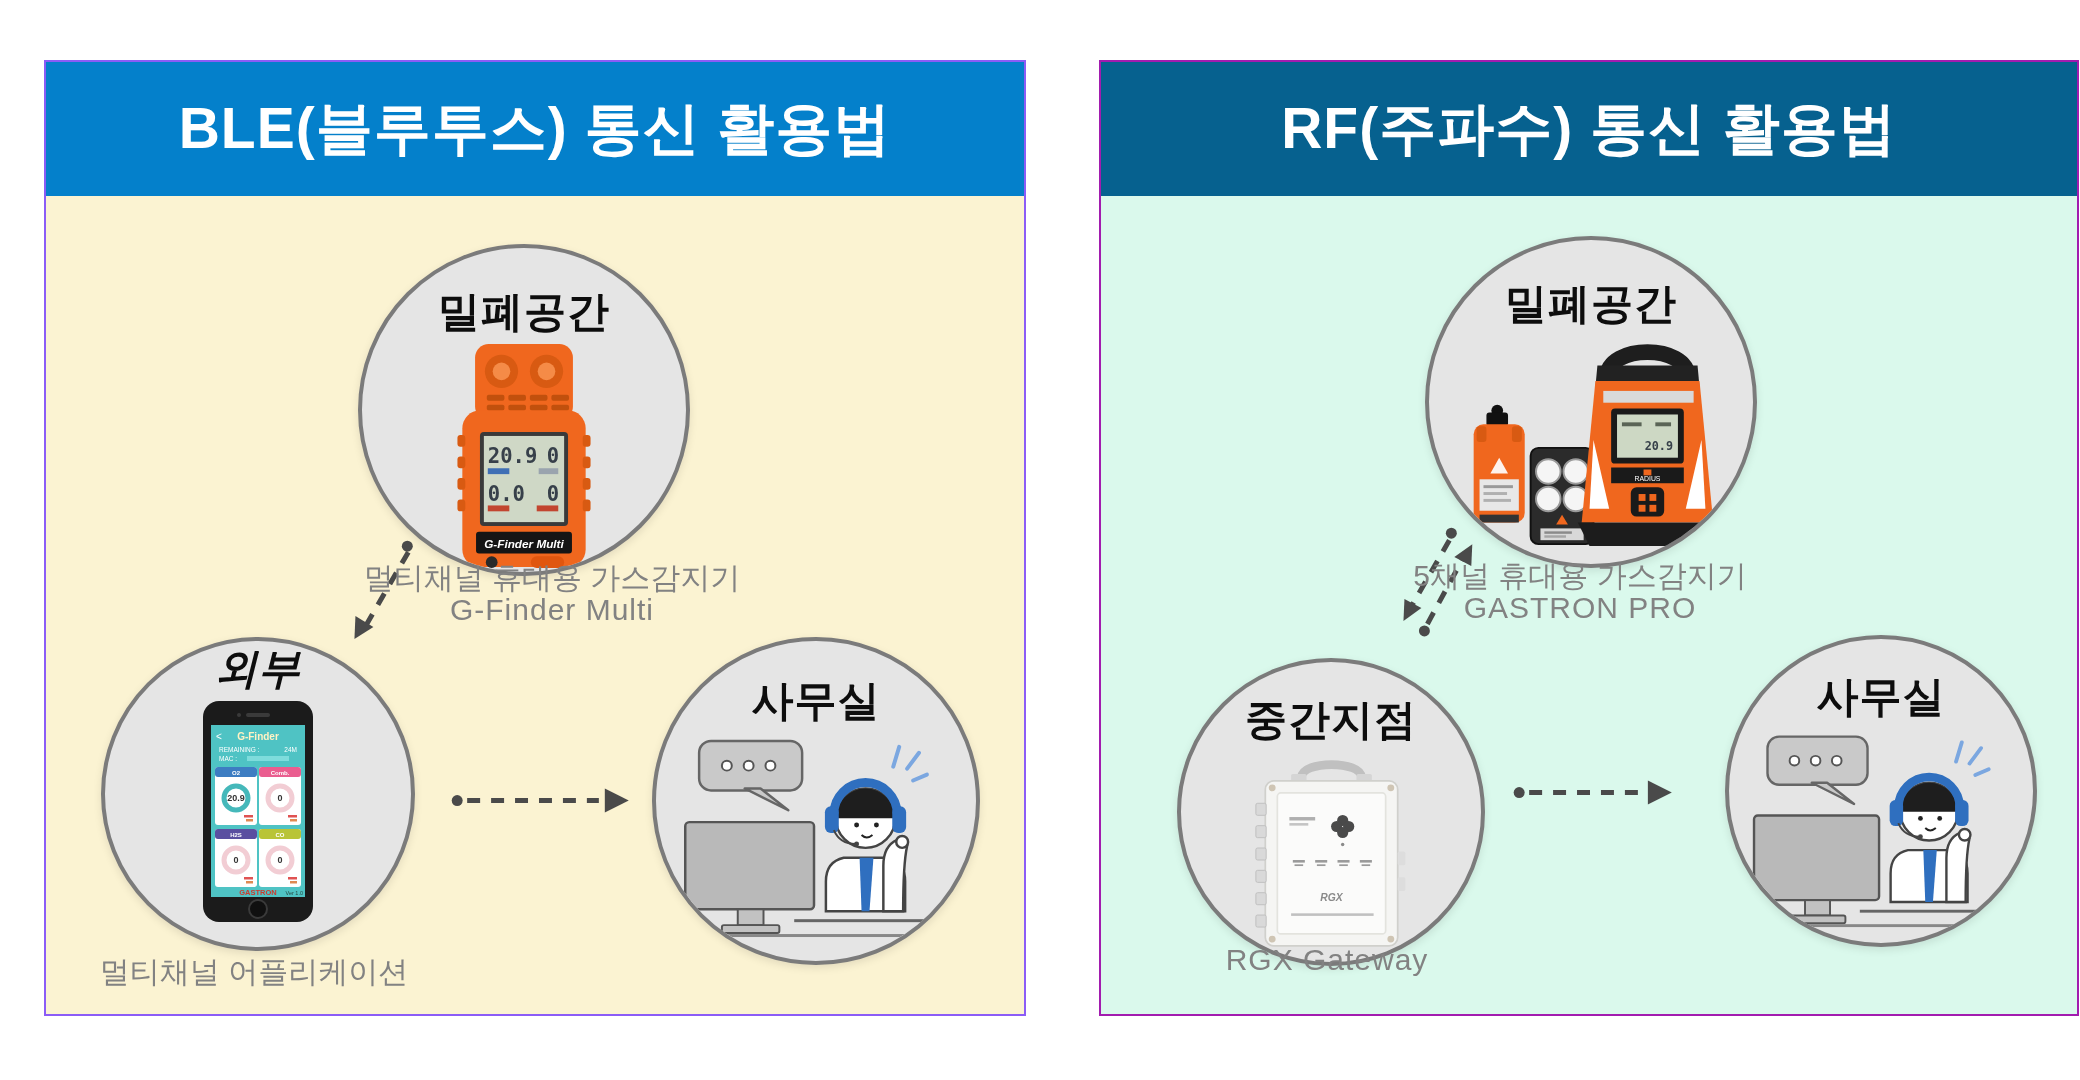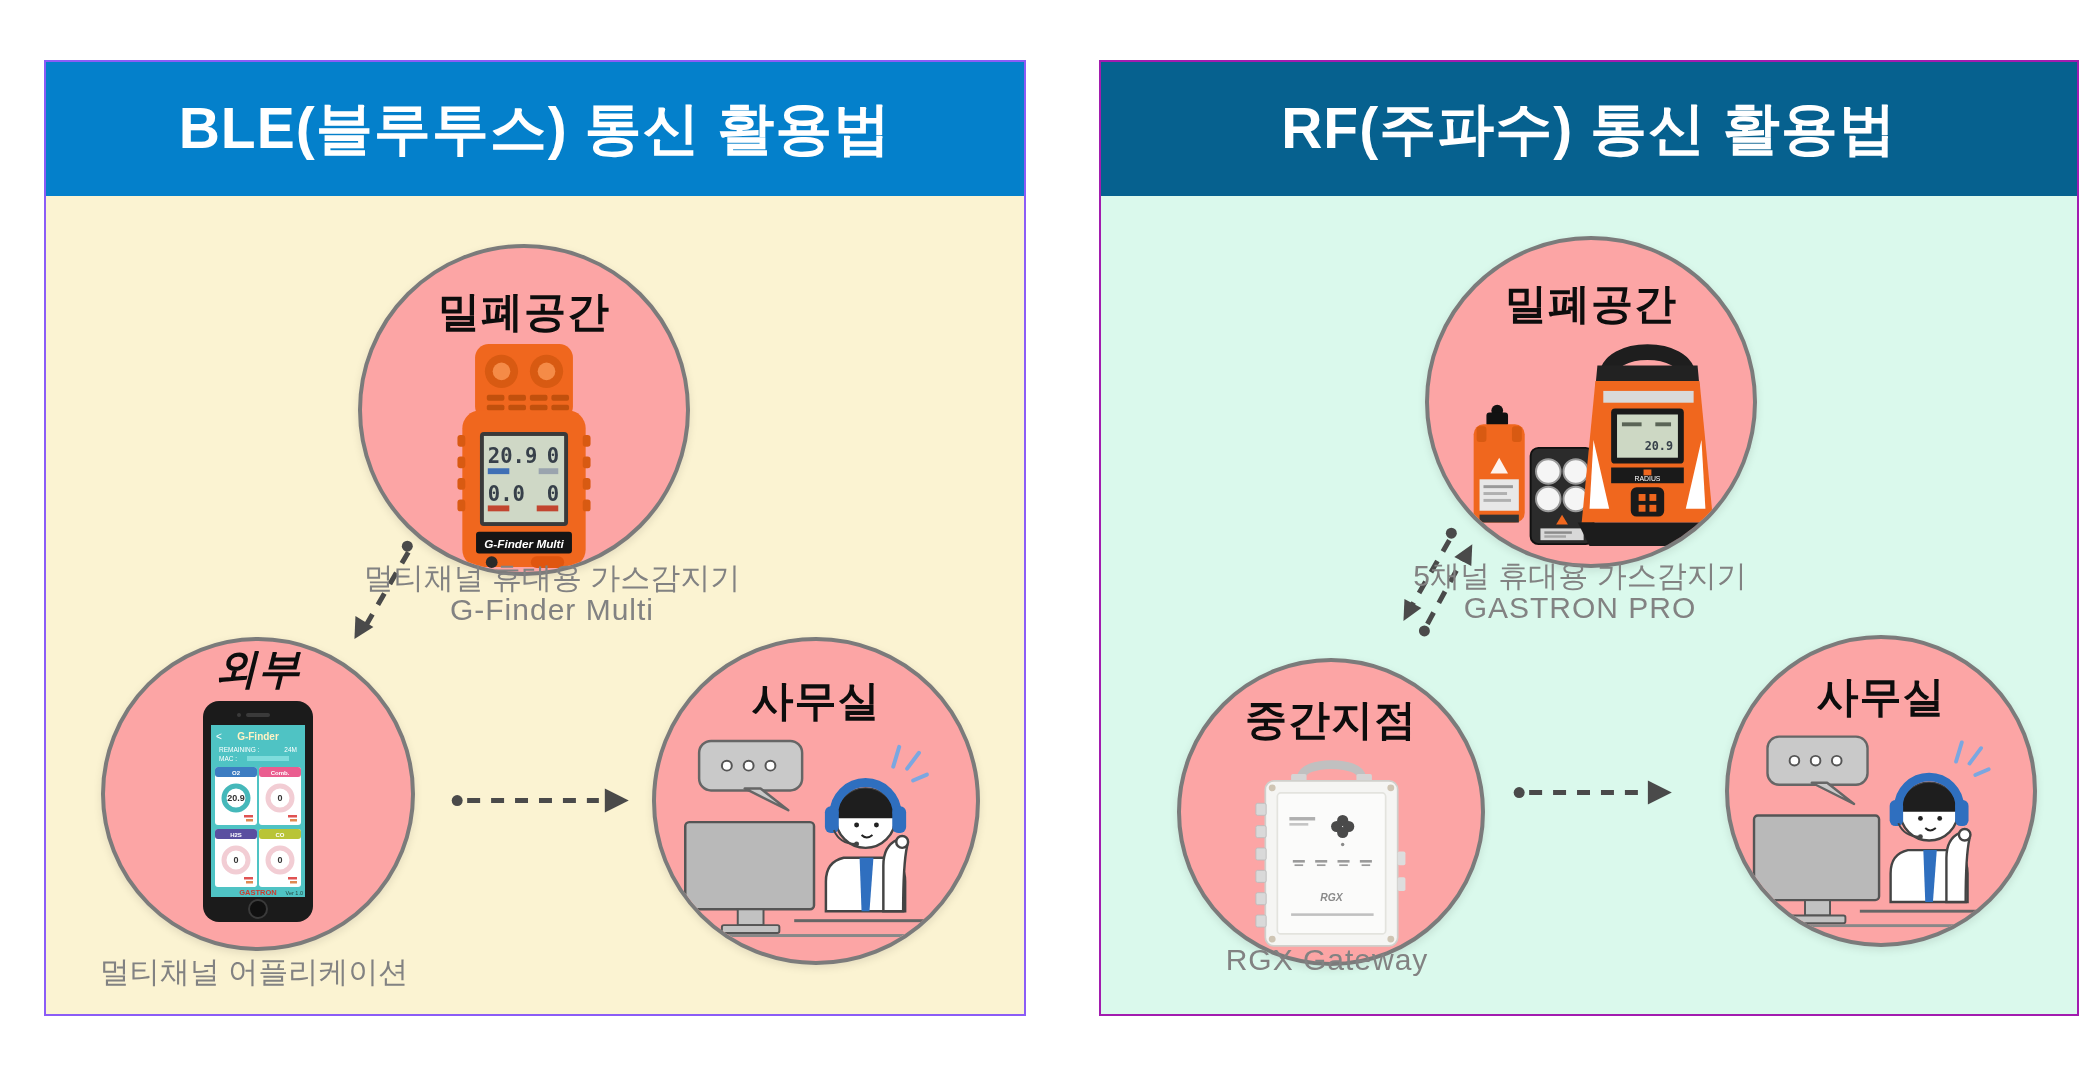--- a/index.html
+++ b/index.html
@@ -7,21 +7,21 @@
           font-family:"Liberation Sans","DejaVu Sans",sans-serif;}
   .panel{position:absolute;top:60px;height:956px;box-sizing:border-box;}
   .panel-ble{left:44px;width:982px;border:2px solid #8b5cf6;background:#FBF3D2;}
   .panel-rf{left:1054px;width:980px;border:2px solid #a21caf;background:#DAF9EC;margin-left:45px;}
   .panel-header{position:absolute;left:0;top:0;right:0;height:134px;display:flex;align-items:center;justify-content:center;}
   .panel-ble .panel-header{background:#0480CB;}
   .panel-rf .panel-header{background:#06618F;}
   .panel-title{color:#ffffff;font-size:57px;font-weight:bold;letter-spacing:1px;white-space:nowrap;}
   .panel-body{position:absolute;left:0;right:0;top:134px;bottom:0;}
   .arrows{position:absolute;left:0;top:0;width:100%;height:100%;}
-  .circle{position:absolute;background:#fca5a5;border:4px solid #7b7b7b;border-radius:50%;
+  .circle{position:absolute;background:#e5e5e5;border:4px solid #7b7b7b;border-radius:50%;
           display:flex;flex-direction:column;align-items:center;overflow:hidden;
           box-shadow:0 3px 8px rgba(0,0,0,0.10);}
   .circle-title{font-weight:bold;color:#0d0d0d;font-size:42px;letter-spacing:1px;white-space:nowrap;}
   .caption{position:absolute;text-align:center;color:#828282;font-size:30px;line-height:32px;white-space:nowrap;}
   .caption .cap2{letter-spacing:1px;}
   svg text{font-family:"Liberation Sans","DejaVu Sans",sans-serif;}
   .mono{font-family:"DejaVu Sans Mono","Liberation Mono",monospace;}
 </style>
 </head>
 <body>

